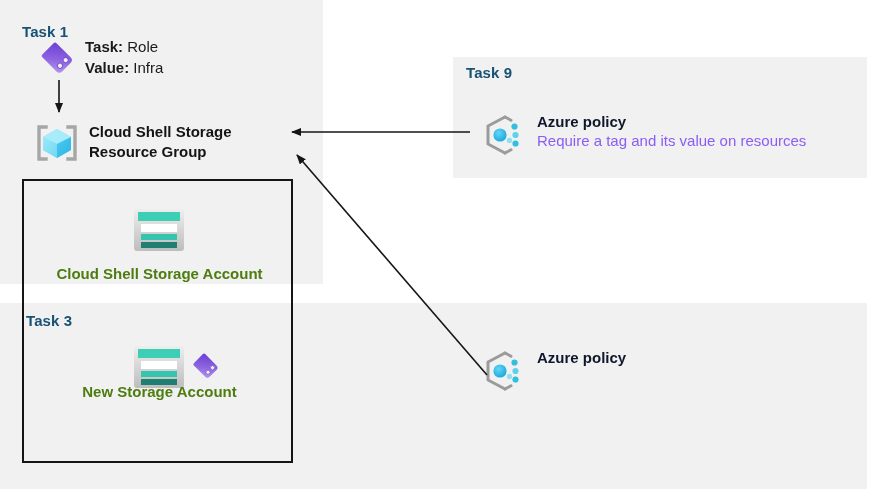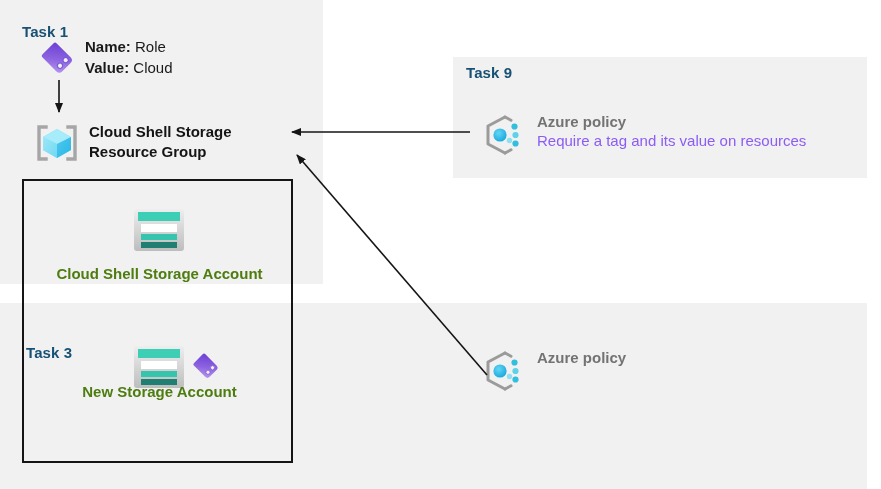--- a/index.html
+++ b/index.html
@@ -45,26 +45,26 @@
   .task-label {
     position: absolute;
     color: #175174;
     font-weight: bold;
     font-size: 15px;
     letter-spacing: 0.1px;
     white-space: nowrap;
   }
   #task1-label { left: 22px;  top: 23px; }
   #task2-label { left: 466px; top: 64px; }
-  #task3-label { left: 26px;  top: 312px; margin-top: 32px; }
+  #task3-label { left: 26px;  top: 312px; }
 
   
   .bold-title {
     font-weight: bold;
-    color: #737373;
+    color: #0f172a;
     font-size: 15px;
     line-height: 19px;
     white-space: nowrap;
   }
   .plain-sub {
     font-weight: normal;
     color: #8b5cf6;
     font-size: 15px;
     line-height: 19px;
   }
@@ -166,26 +166,26 @@
       <g transform="rotate(45 20 20)">
         <path d="M7 12 h20 a4 4 0 0 1 4 4 v12 a4 4 0 0 1 -4 4 h-20 a2 2 0 0 1 -2 -2 v-16 a2 2 0 0 1 2 -2 z" fill="url(#tagGrad1)"></path>
         <circle cx="25.5" cy="17.5" r="2.6" fill="#f1f1f1" stroke="#7a55d8" stroke-width="1"></circle>
         <circle cx="25.5" cy="25.5" r="2.6" fill="#f1f1f1" stroke="#7a55d8" stroke-width="1"></circle>
       </g>
     </svg>
   </div>
 
   <div id="tag-kv">
     <div>
-      <span class="k">Name:</span>
+      <span class="k">Task:</span>
       <span class="v">Role</span>
     </div>
     <div>
       <span class="k">Value:</span>
-      <span class="v">Cloud</span>
+      <span class="v">Infra</span>
     </div>
   </div>
 
   <div class="icon" id="rg-icon">
     <svg viewBox="0 0 50 50" width="50" height="50" aria-hidden="true">
       <defs>
         <linearGradient id="cubeLeft" x1="0" y1="0" x2="1" y2="1">
           <stop offset="0%" stop-color="#9ee7f7"></stop>
           <stop offset="100%" stop-color="#6fd8f2"></stop>
         </linearGradient>

